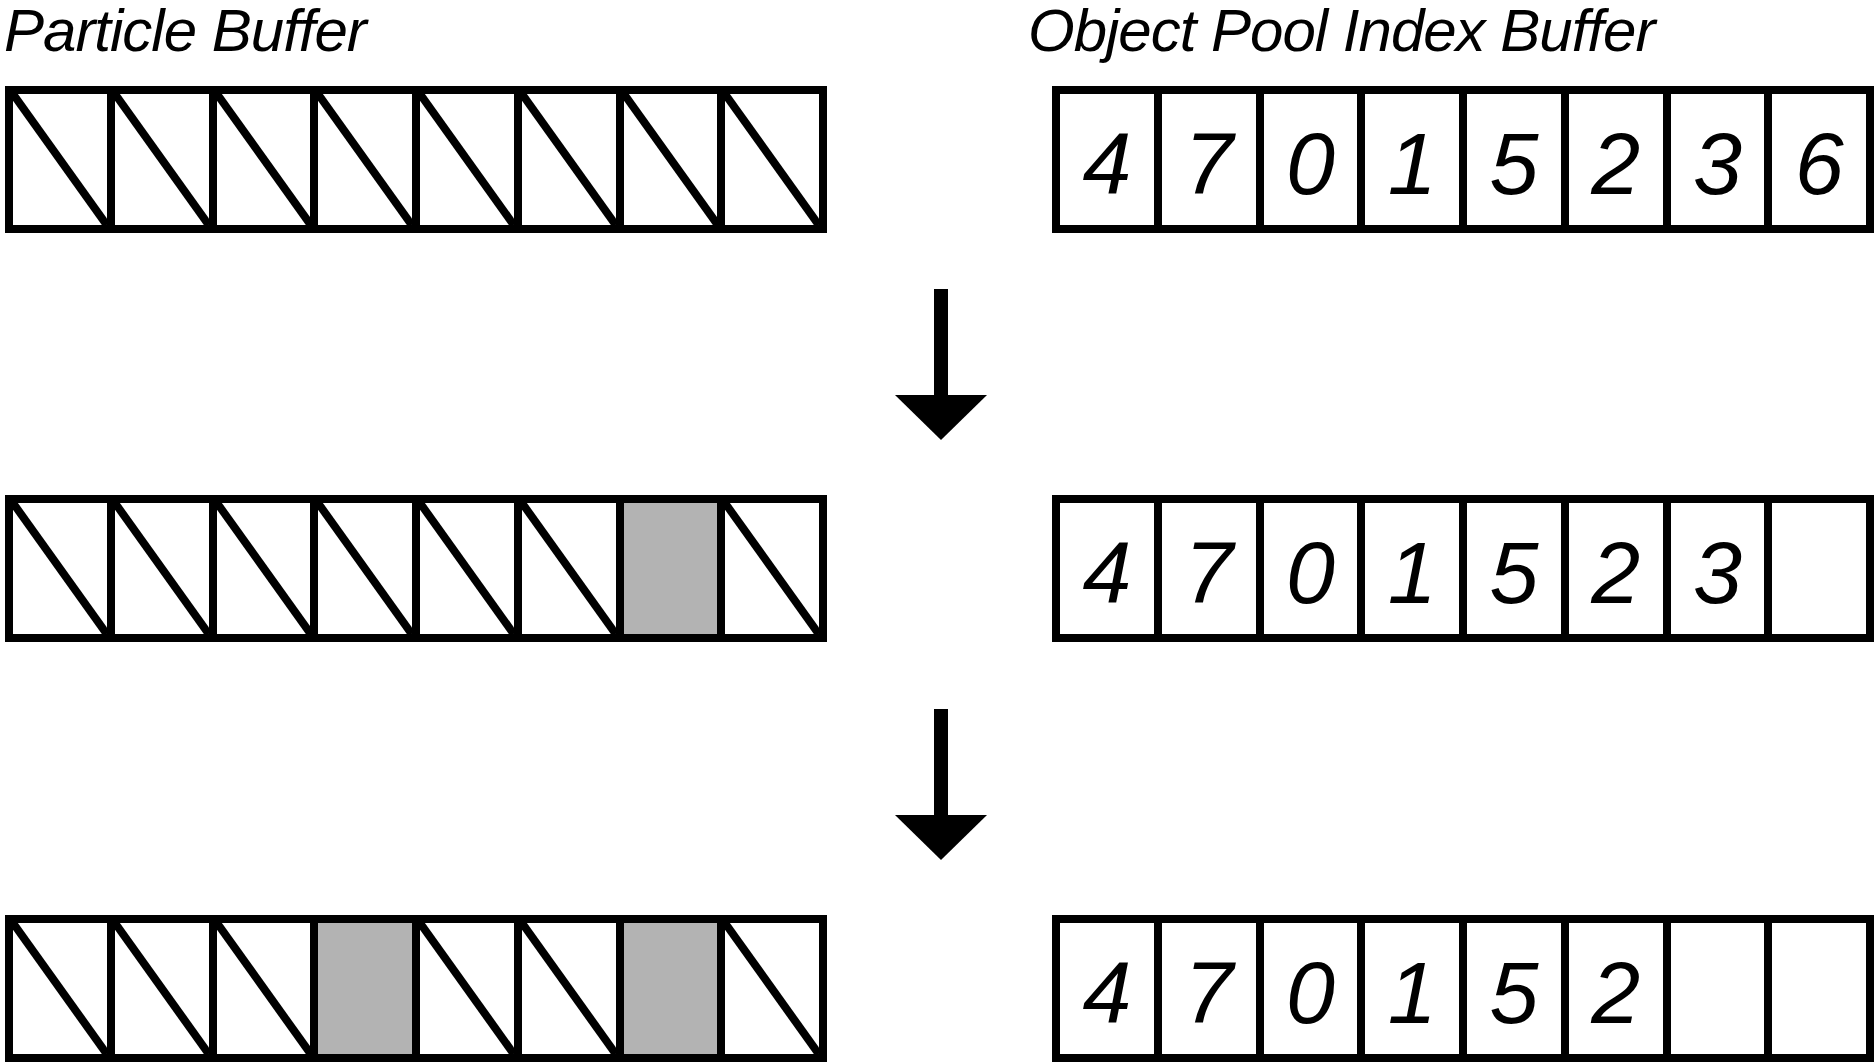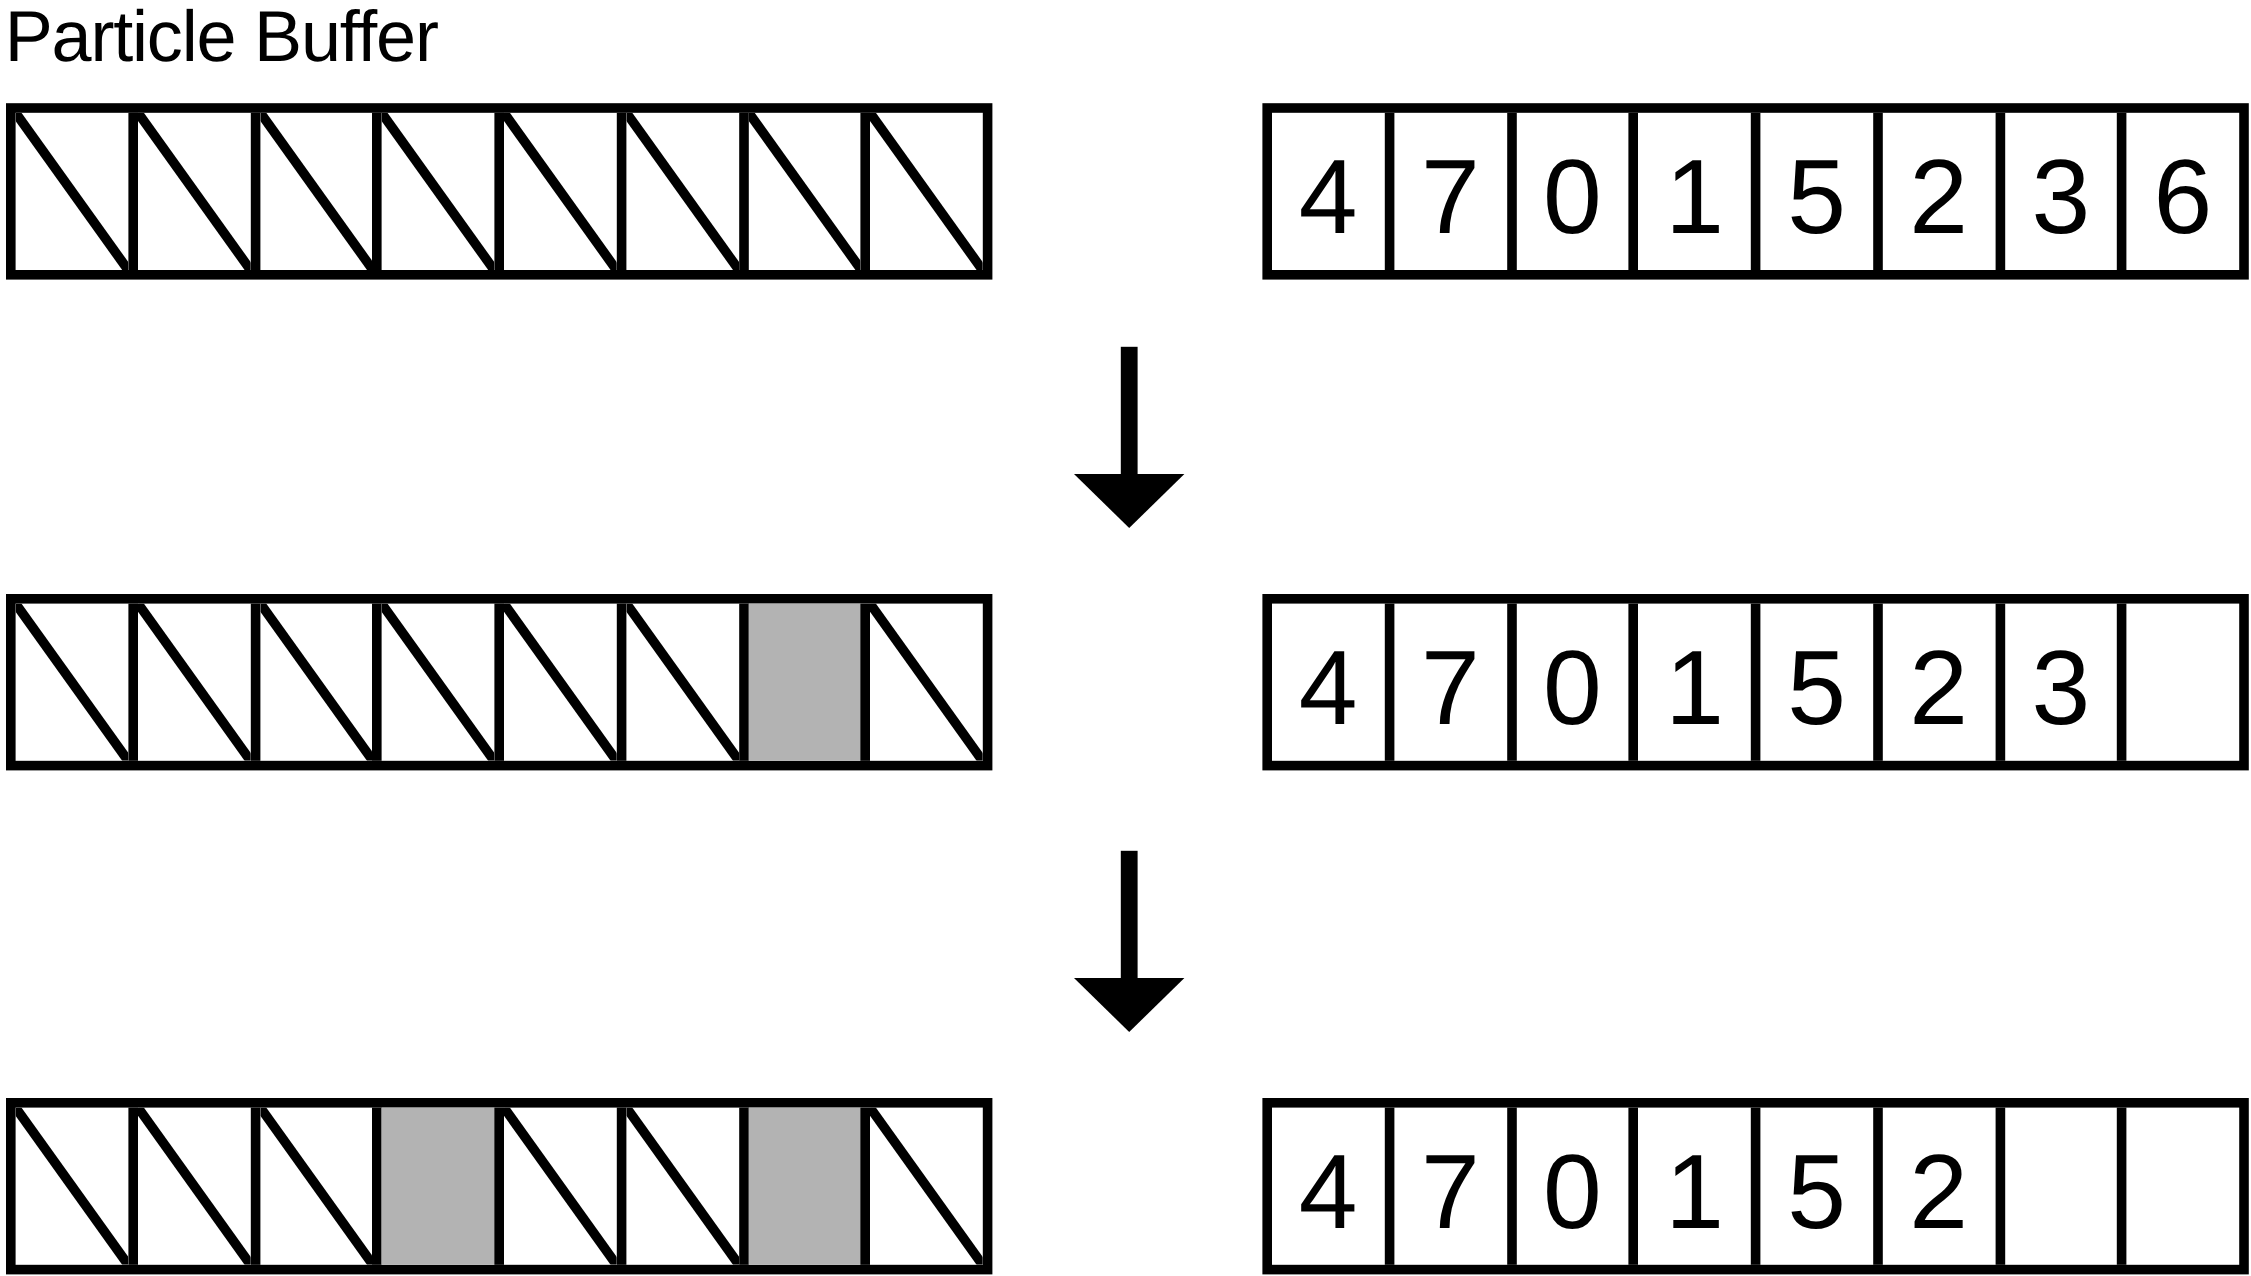--- a/index.html
+++ b/index.html
@@ -4,20 +4,21 @@
 <style>
   html, body { margin: 0; padding: 0; background: #ffffff; }
   .canvas {
     position: relative;
     width: 1876px;
     height: 1063px;
     background: #ffffff;
     font-family: "Liberation Sans", sans-serif;
     color: #000000;
     overflow: hidden;
+    font-style: italic;
   }
   .buffer-label {
     position: absolute;
     top: 1px;
     font-size: 60px;
     line-height: 1.0;
     letter-spacing: -1px;
     white-space: nowrap;
     color: #000000;
   }
@@ -84,20 +85,21 @@
     border-top: 45px solid #000000;
   }
 </style>
 </head>
 <body>
 
 <div class="canvas">
 
   <div class="buffer-label label-particle">Particle Buffer</div>
 
+  <div class="buffer-label label-index">Object Pool Index Buffer</div>
 
   <div class="buffer col-left row-1">
       <div class="cell">
         <svg viewBox="0 0 100 100" preserveAspectRatio="none">
           <line x1="0" y1="0" x2="100" y2="100" stroke="#000000" stroke-width="8" vector-effect="non-scaling-stroke"></line>
         </svg>
       </div>
       <div class="cell">
         <svg viewBox="0 0 100 100" preserveAspectRatio="none">
           <line x1="0" y1="0" x2="100" y2="100" stroke="#000000" stroke-width="8" vector-effect="non-scaling-stroke"></line>

